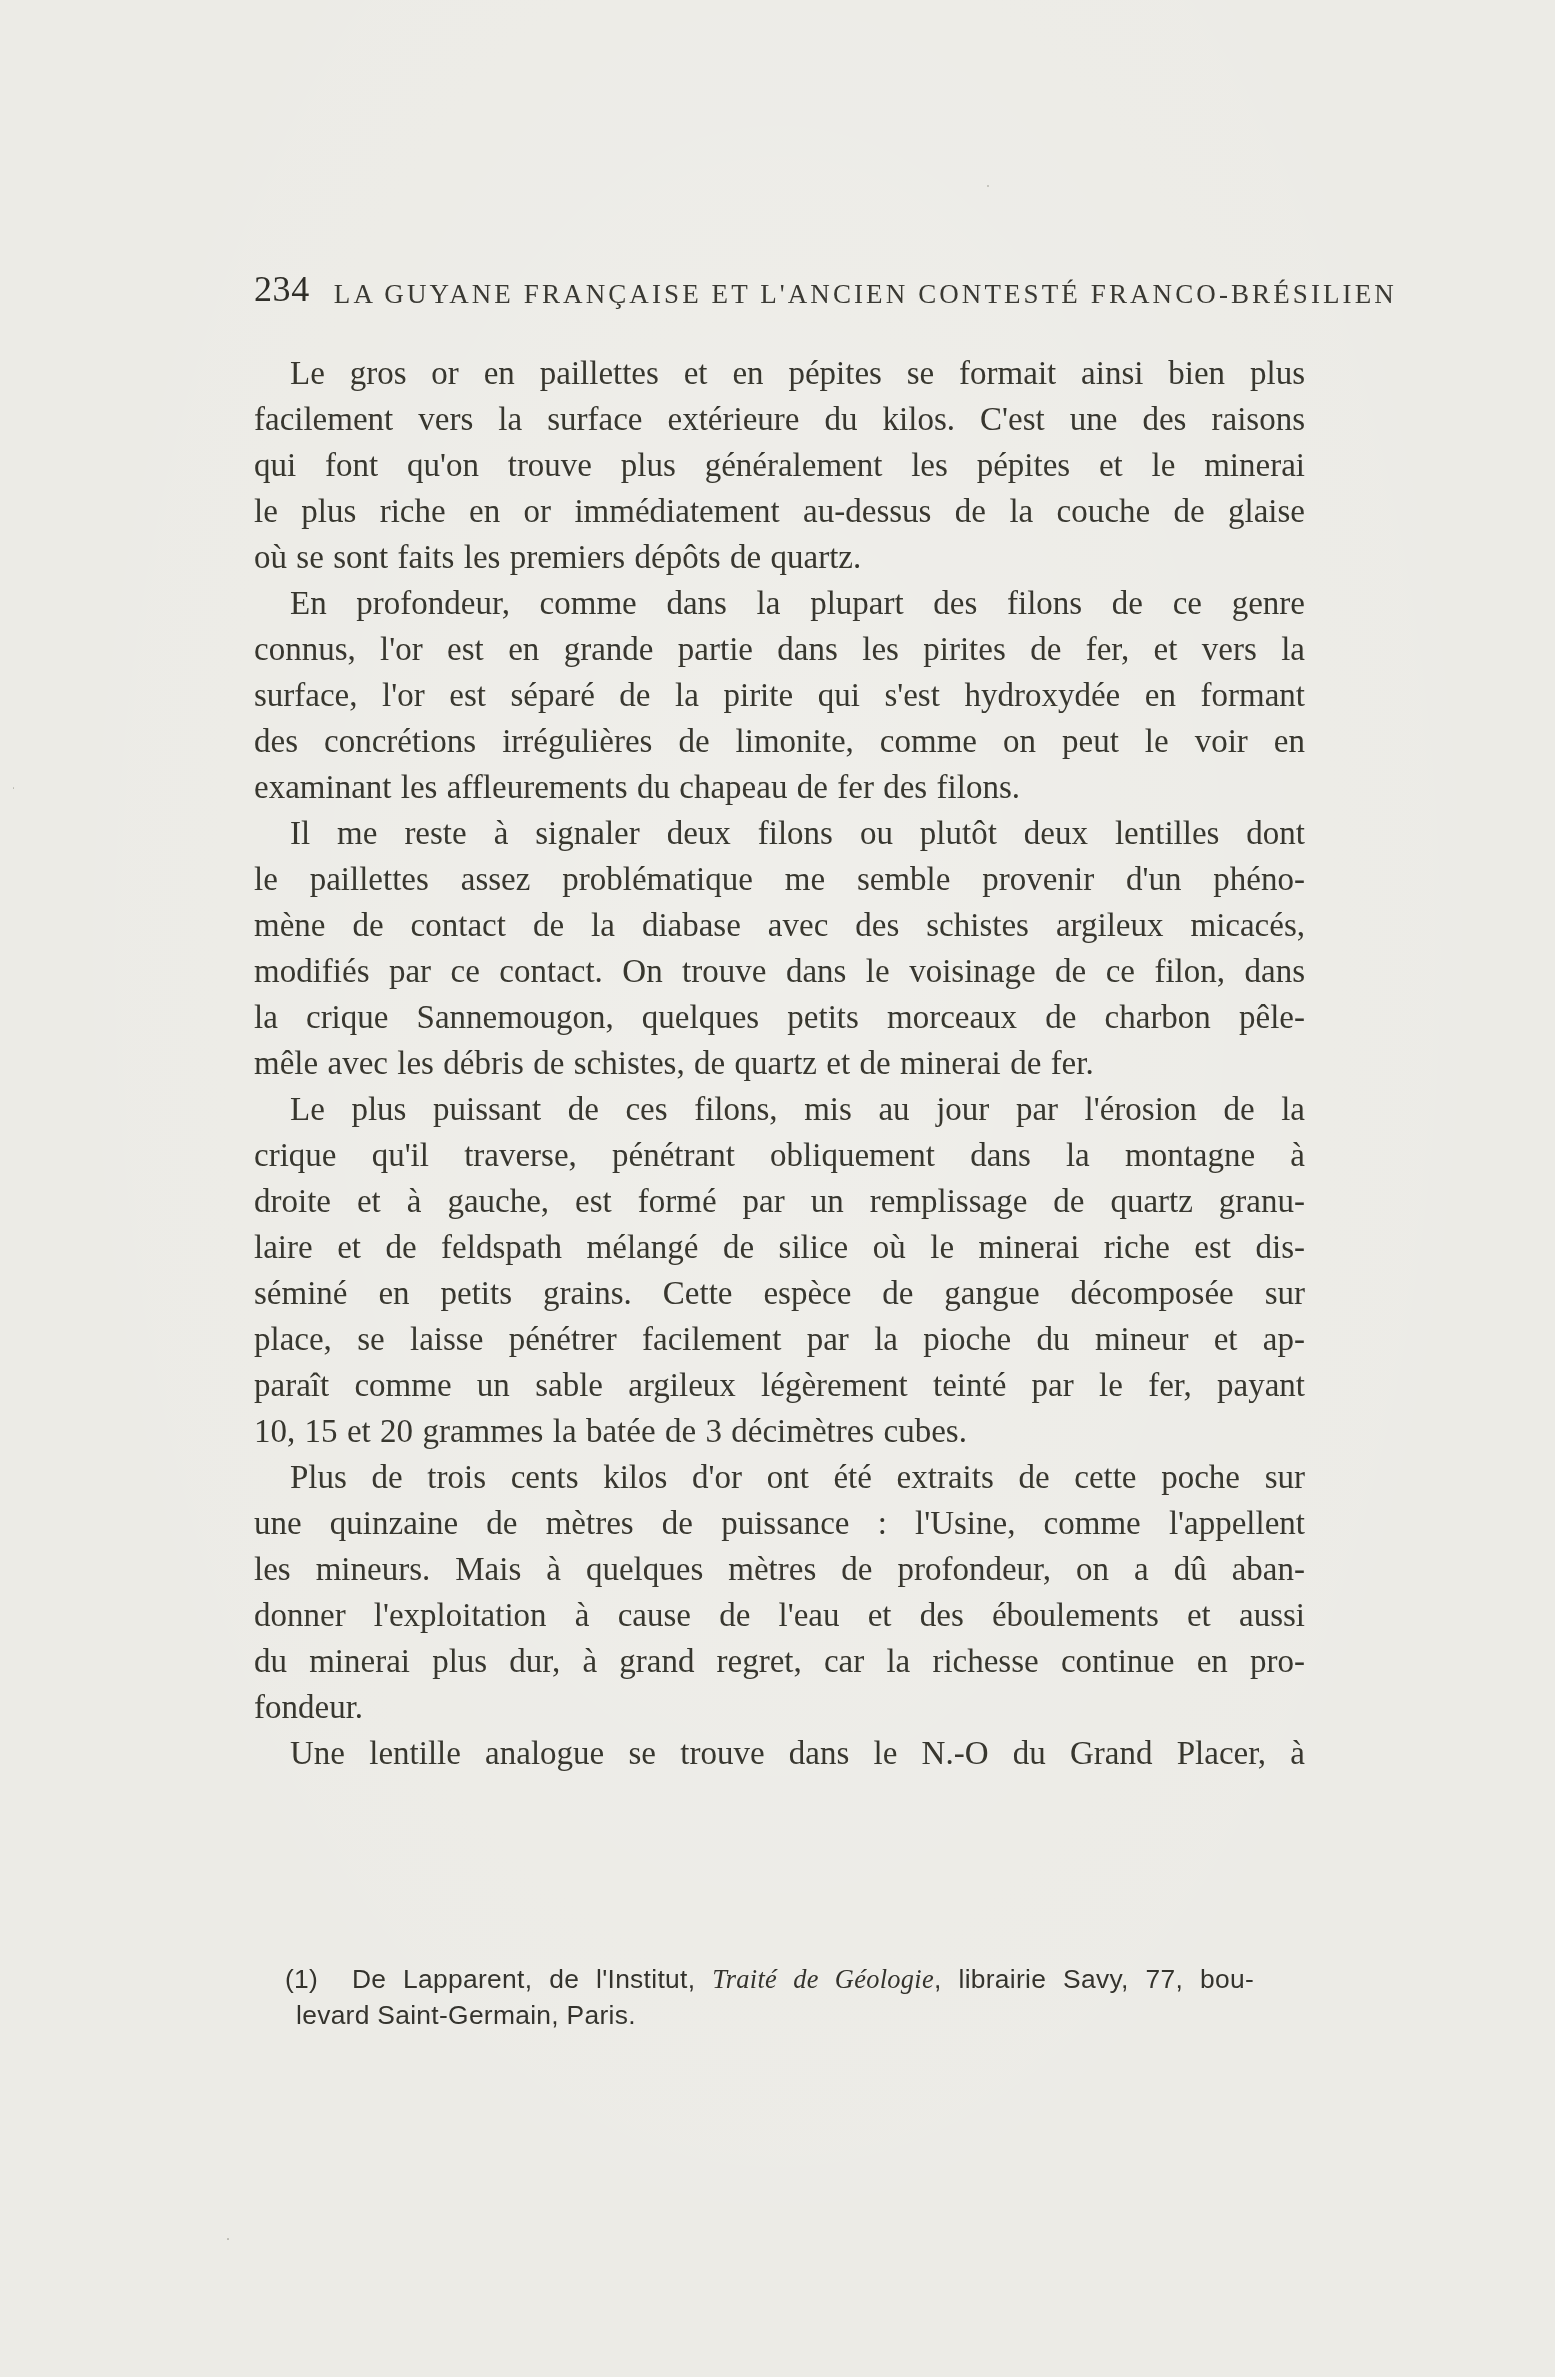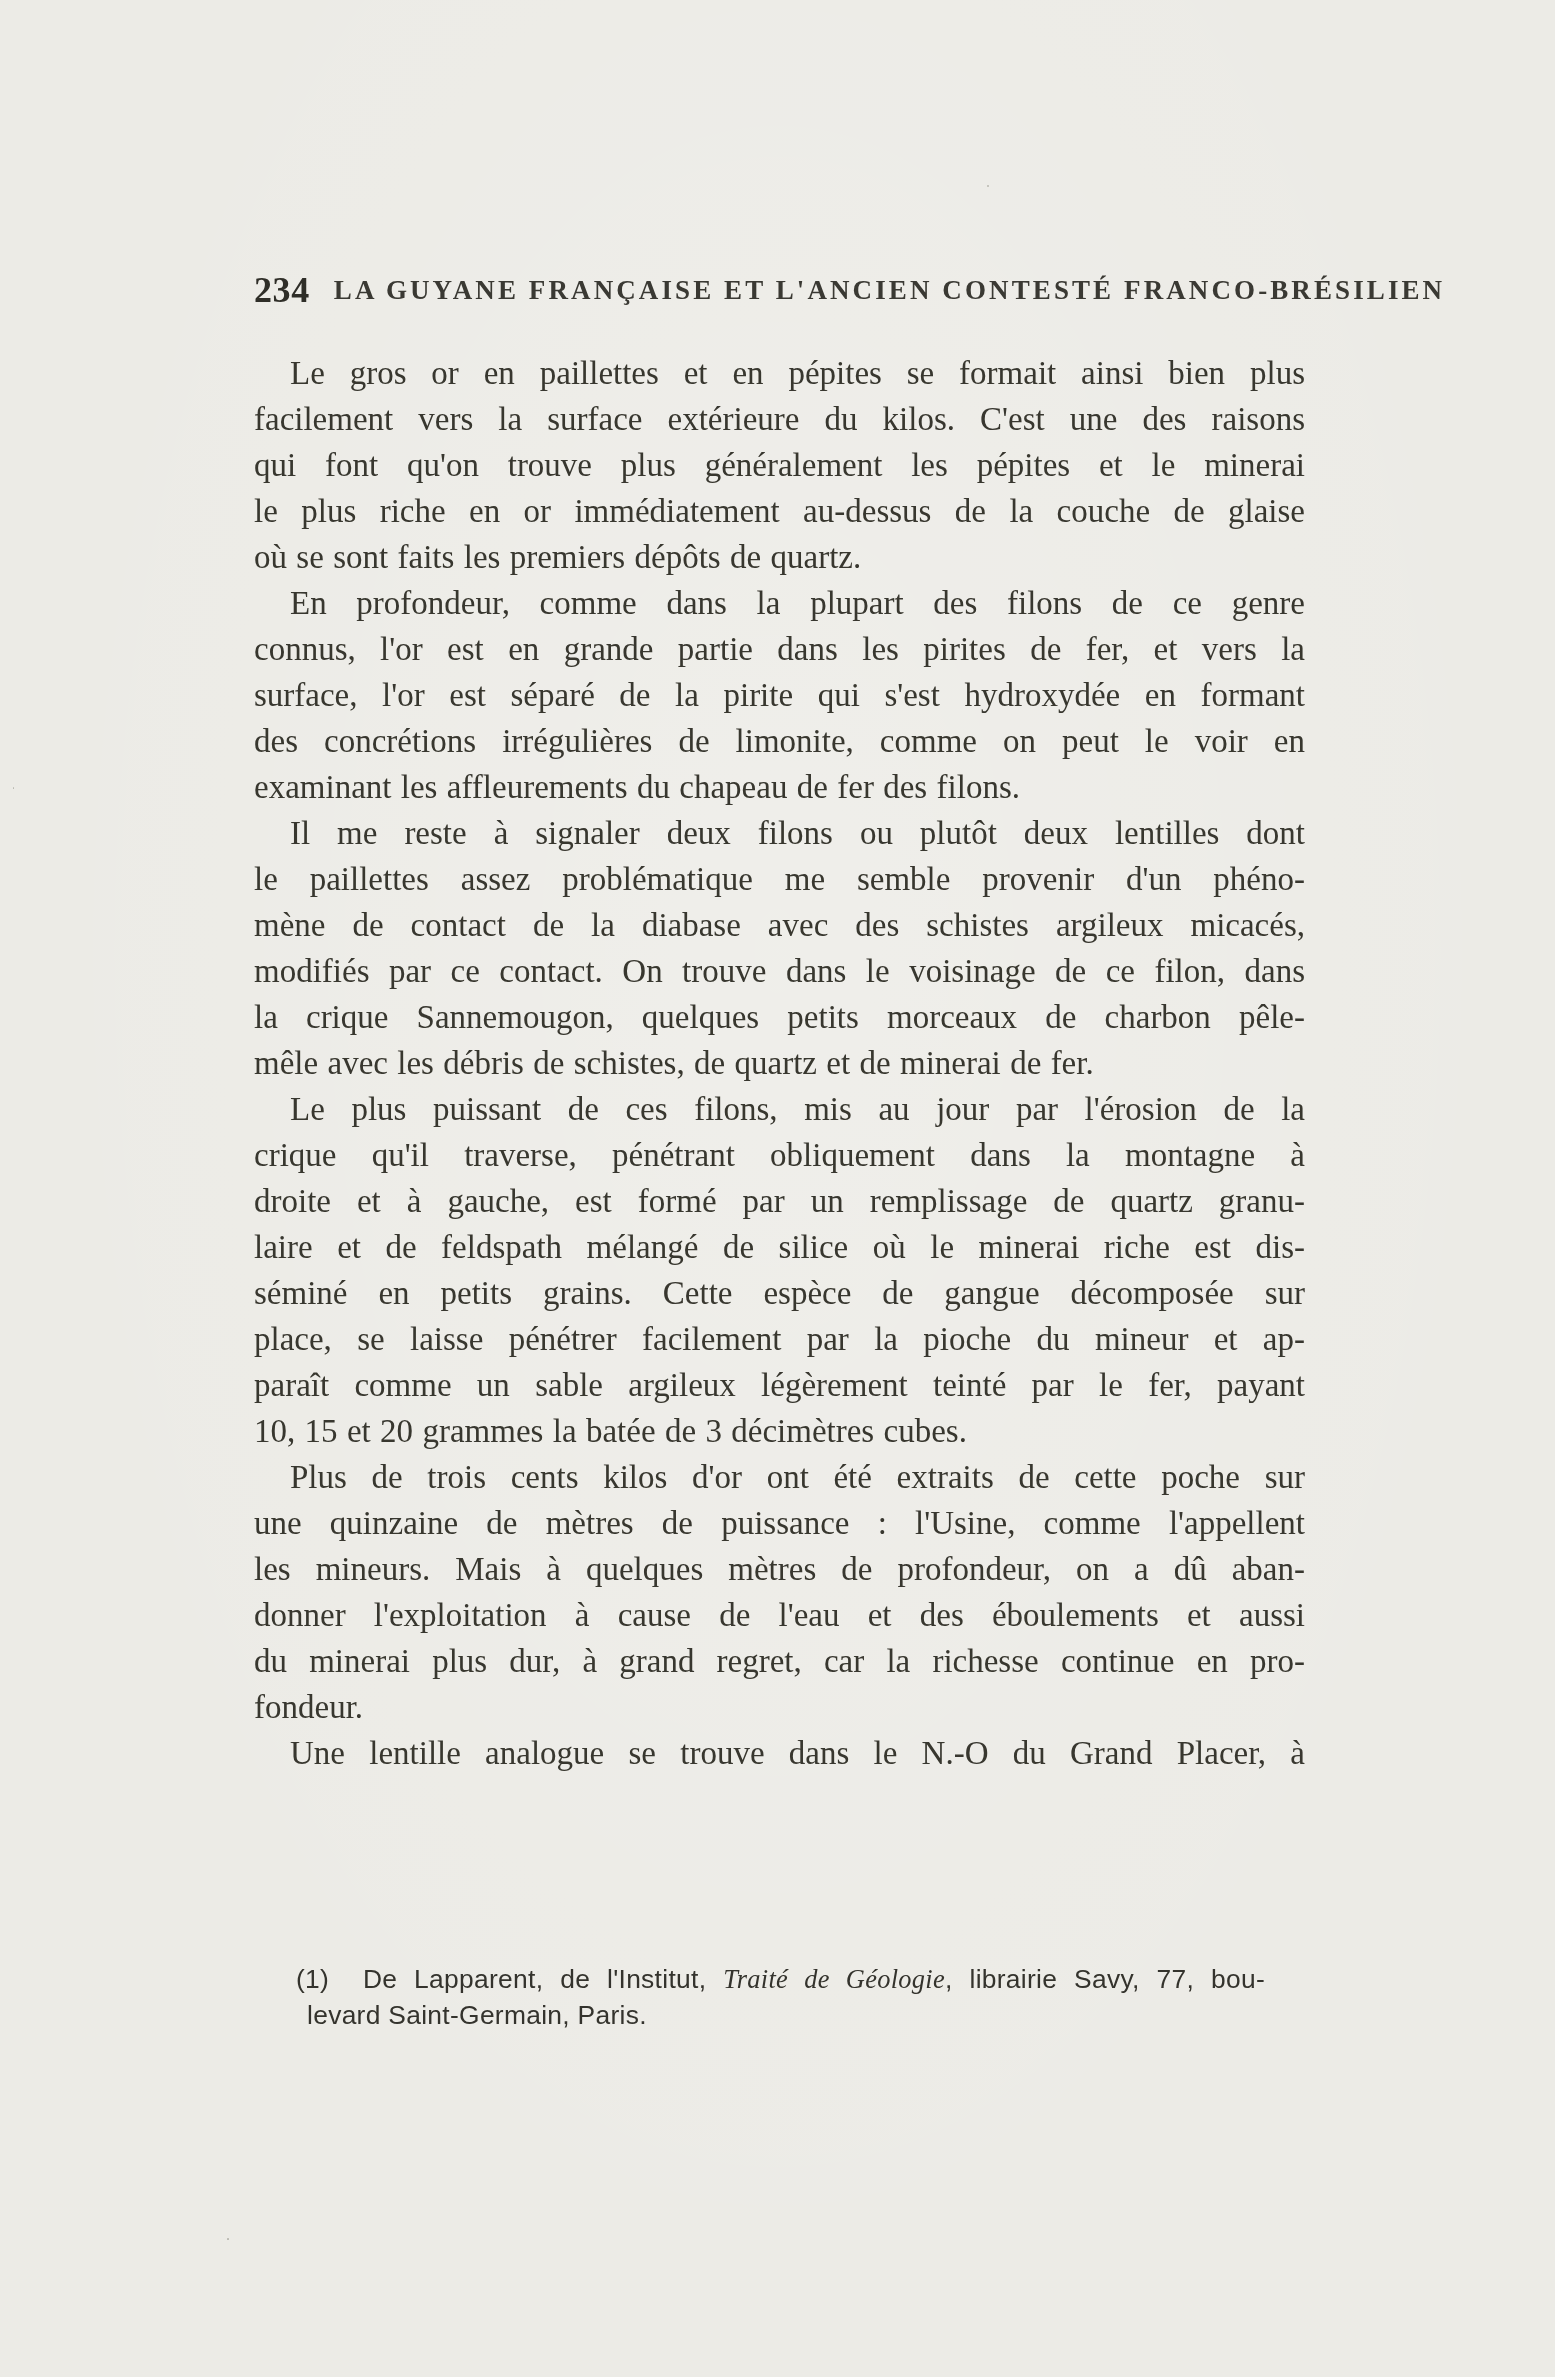--- a/index.html
+++ b/index.html
@@ -31,23 +31,22 @@
     background: #b9b8b0;
   }
   
   .running-head {
     position: absolute;
     left: 254px;
     top: 270px;
     width: 976px;
     height: 40px;
     display: flex;
-    align-items: center;
+    align-items: flex-end;
     white-space: nowrap;
-    font-weight: bold;
   }
   .page-number {
     font-size: 36px;
     letter-spacing: 0.6px;
     margin-right: 24px;
     color: #2f2e28;
   }
   .running-title {
     font-size: 27px;
     letter-spacing: 3.1px;
@@ -75,21 +74,21 @@
   .line.last {
     text-align: left;
     text-align-last: left;
   }
   .line.indent {
     padding-left: 36px;
   }
   
   .footnote {
     position: absolute;
-    left: 263px;
+    left: 252px;
     top: 1961px;
     width: 1002px;
   }
   .fn-line {
     display: block;
     height: 36px;
     line-height: 36px;
     font-size: 26.4px;
     text-align: justify;
     text-align-last: justify;

